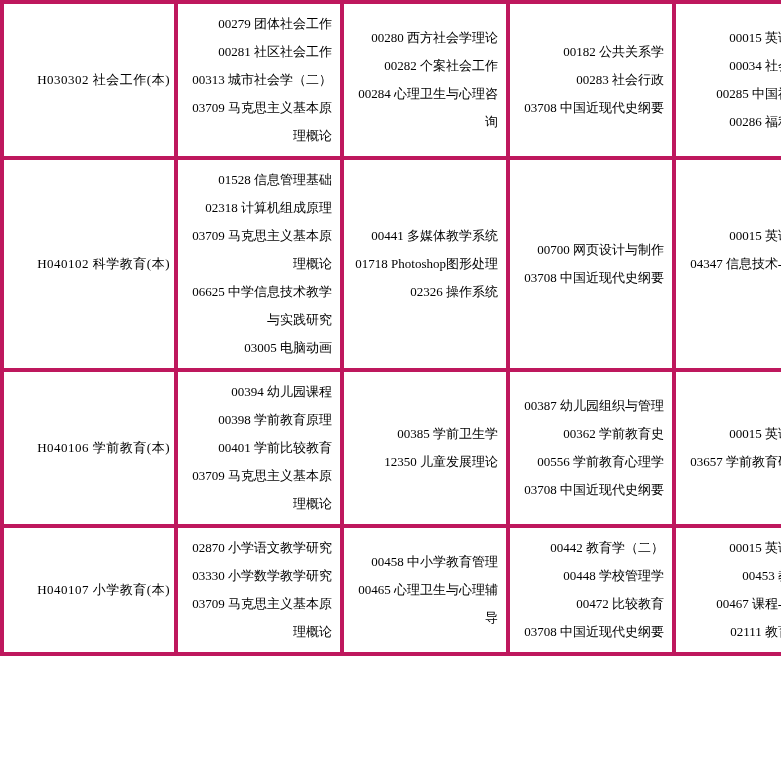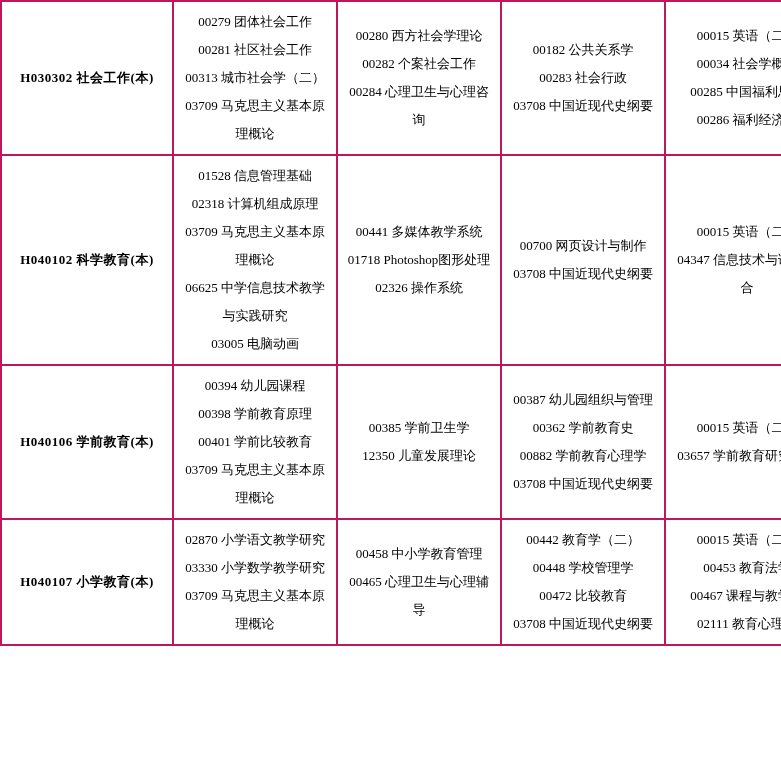--- a/index.html
+++ b/index.html
@@ -12,30 +12,30 @@
     height: 761px;
     font-family: "Liberation Serif", "DejaVu Serif", serif;
     color: #000000;
   }
   table.exam-table {
     border-collapse: collapse;
     width: 781px;
     table-layout: fixed;
   }
   table.exam-table td {
-    border: 2px solid #be185d;
+    border: 4px solid #be185d;
     vertical-align: middle;
     padding: 6px 4px;
     font-size: 13px;
     line-height: 28px;
-    text-align: center;
+    text-align: right;
   }
   td.major-cell {
     width: 162px;
-    font-weight: bold;
+    font-weight: normal;
     text-align: center;
     letter-spacing: 0.5px;
   }
   td.subject-cell {
     width: 154px;
   }
   
   .course-wrap {
     display: block;
     white-space: normal;
@@ -106,21 +106,21 @@
         <span class="course-wrap">00401  学前比较教育</span>
         <span class="course-wrap">03709  马克思主义基本原理概论</span>
       </td>
       <td class="subject-cell">
         <span class="course-wrap">00385  学前卫生学</span>
         <span class="course-wrap">12350  儿童发展理论</span>
       </td>
       <td class="subject-cell">
         <span class="course-wrap">00387  幼儿园组织与管理</span>
         <span class="course-wrap">00362  学前教育史</span>
-        <span class="course-wrap">00882  学前教育心理学</span>
+        <span class="course-wrap">00556  学前教育心理学</span>
         <span class="course-wrap">03708  中国近现代史纲要</span>
       </td>
       <td class="subject-cell">
         <span class="course-wrap">00015  英语（二）</span>
         <span class="course-wrap">03657  学前教育研究方法</span>
       </td>
     </tr>
 
     <tr>
       <td class="major-cell">H040107  小学教育(本)</td>

